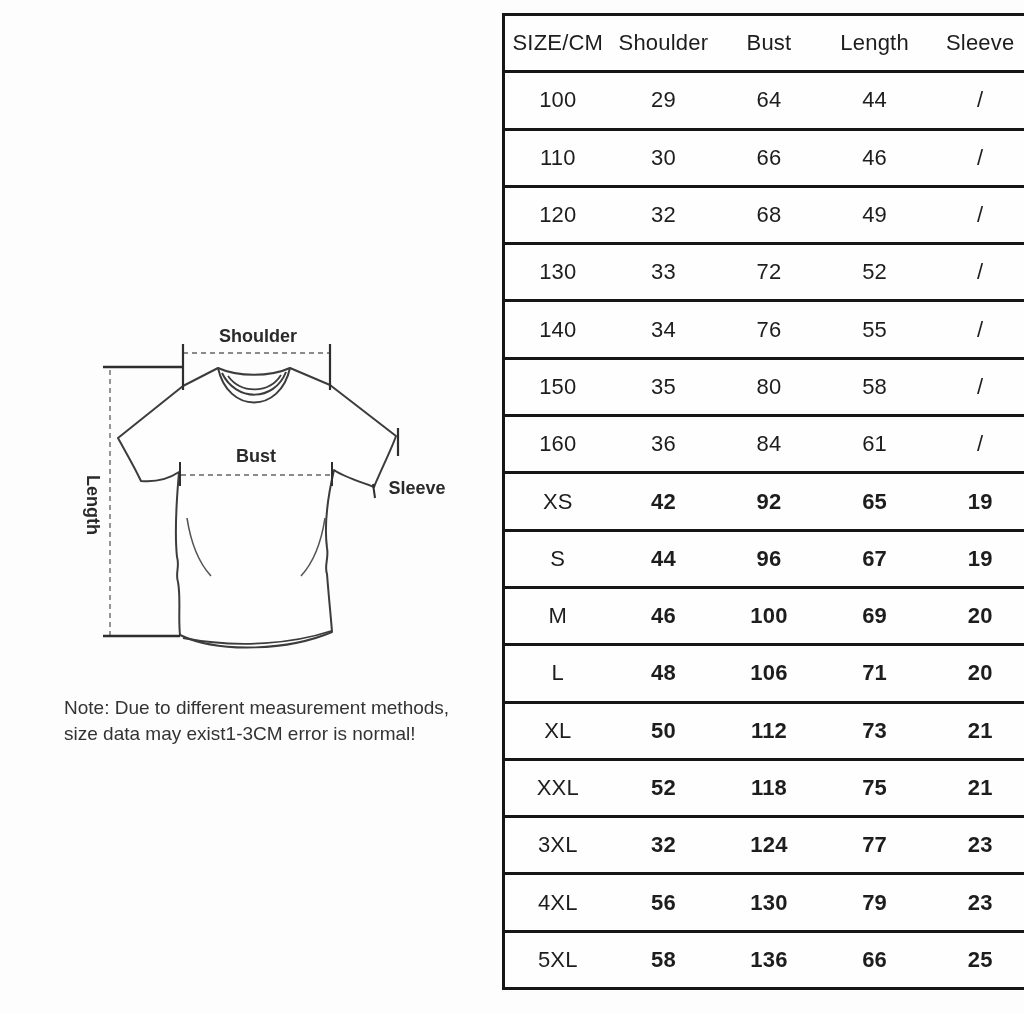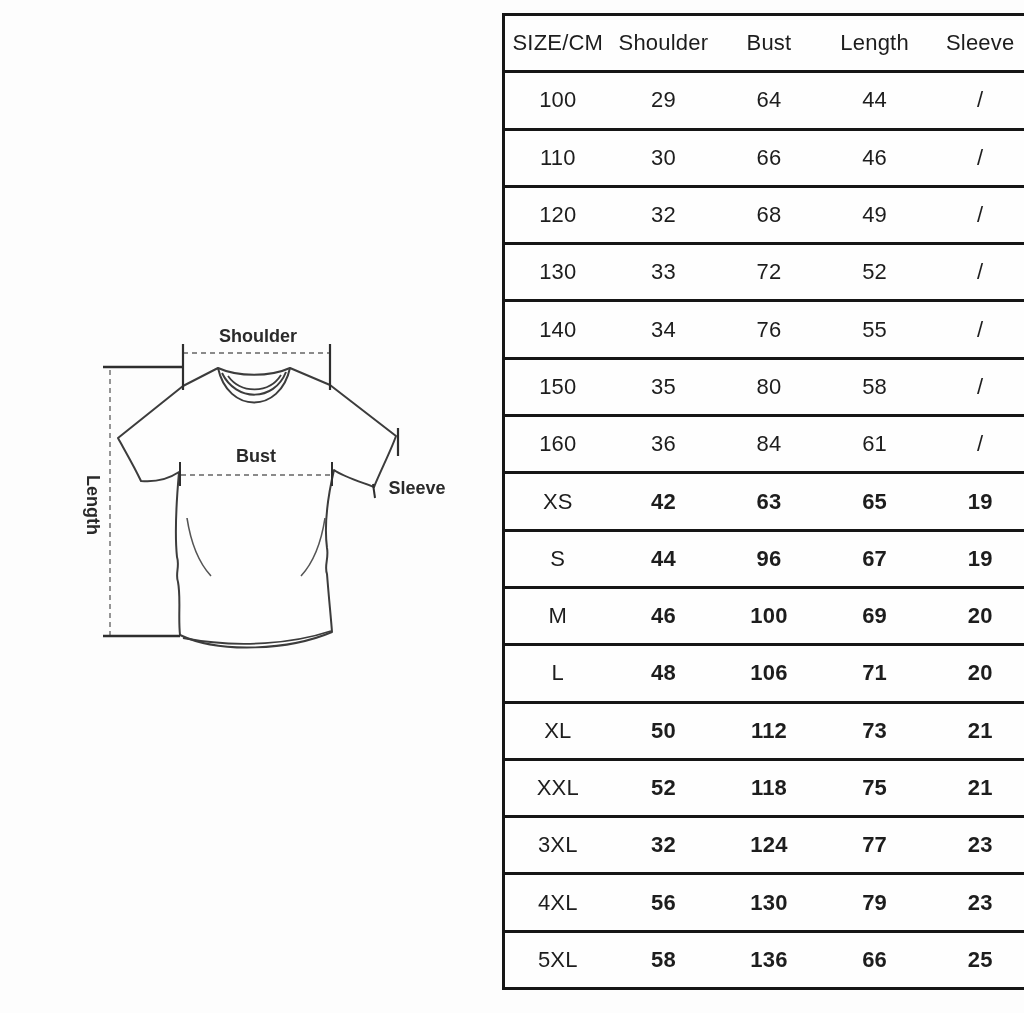--- a/index.html
+++ b/index.html
@@ -112,20 +112,24 @@
       <line x1="70" y1="60" x2="70" y2="325" stroke="#8a8a8a" stroke-width="1.8" stroke-dasharray="5 4"></line>
       <line x1="63" y1="326" x2="140" y2="326" stroke="#2e2e2e" stroke-width="2.4"></line>
       <text class="diag-label" x="47" y="195" text-anchor="middle" transform="rotate(90 47 195)">Length</text>
 
       <line x1="358" y1="118" x2="358" y2="146" stroke="#2e2e2e" stroke-width="2.2"></line>
       <line x1="333" y1="174" x2="335" y2="188" stroke="#2e2e2e" stroke-width="2"></line>
       <text class="diag-label" x="377" y="184" text-anchor="middle">Sleeve</text>
     </svg>
   </div>
 
+  <div class="note">
+    <div>Note: Due to different measurement methods,</div>
+    <div>size data may exist1-3CM error is normal!</div>
+  </div>
 
   <div class="size-table">
     <div class="t-row header">
       <div class="t-cell">SIZE/CM</div>
       <div class="t-cell">Shoulder</div>
       <div class="t-cell">Bust</div>
       <div class="t-cell">Length</div>
       <div class="t-cell">Sleeve</div>
     </div>
 
@@ -174,21 +178,21 @@
       <div class="t-row">
     <div class="t-cell">160</div>
     <div class="t-cell">36</div>
     <div class="t-cell">84</div>
     <div class="t-cell">61</div>
     <div class="t-cell">/</div>
   </div>
       <div class="t-row bold">
     <div class="t-cell">XS</div>
     <div class="t-cell">42</div>
-    <div class="t-cell">63</div>
+    <div class="t-cell">92</div>
     <div class="t-cell">65</div>
     <div class="t-cell">19</div>
   </div>
       <div class="t-row bold">
     <div class="t-cell">S</div>
     <div class="t-cell">44</div>
     <div class="t-cell">96</div>
     <div class="t-cell">67</div>
     <div class="t-cell">19</div>
   </div>

